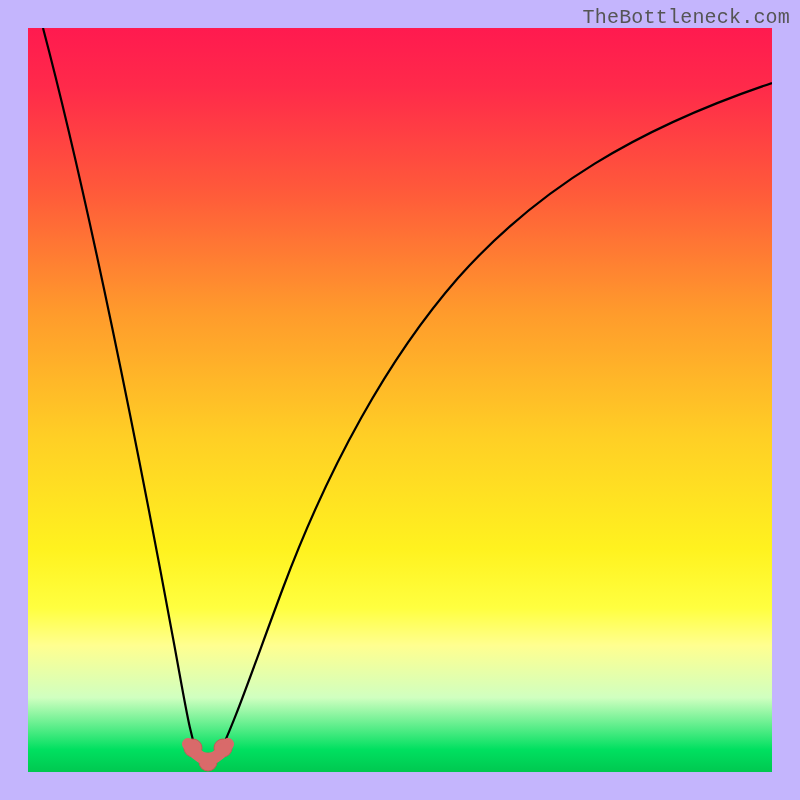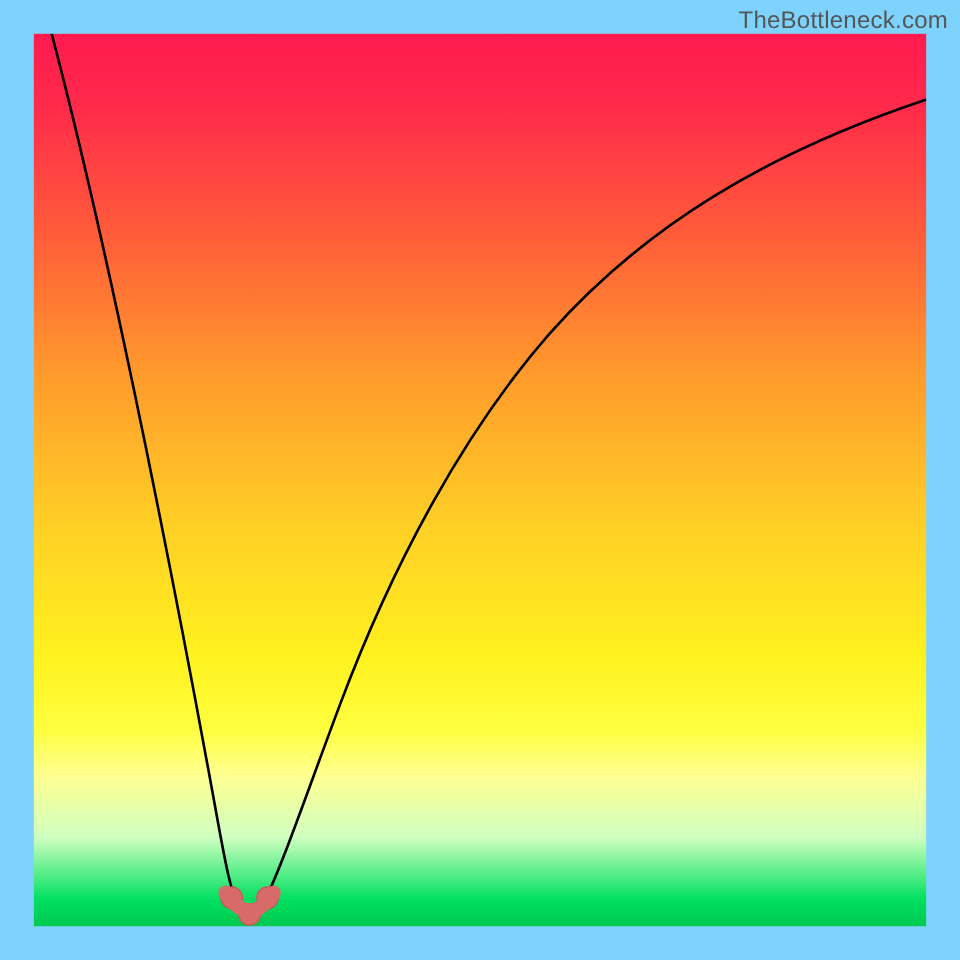--- a/index.html
+++ b/index.html
@@ -8,21 +8,22 @@
     width: 800px;
     height: 800px;
     overflow: hidden;
     background: #000;
     font-family: Arial, Helvetica, sans-serif;
   }
   .chart-outer {
     position: absolute;
     top: 0; left: 0;
     width: 800px; height: 800px;
-    background: #7dd3fc;
+    background: #c4b5fd;
+    font-family: Liberation Mono, monospace;
   }
   .plot-area {
     position: absolute;
     top: 28px;
     left: 28px;
     width: 744px;
     height: 744px;
     overflow: hidden;
   }
   .gradient-bg {

